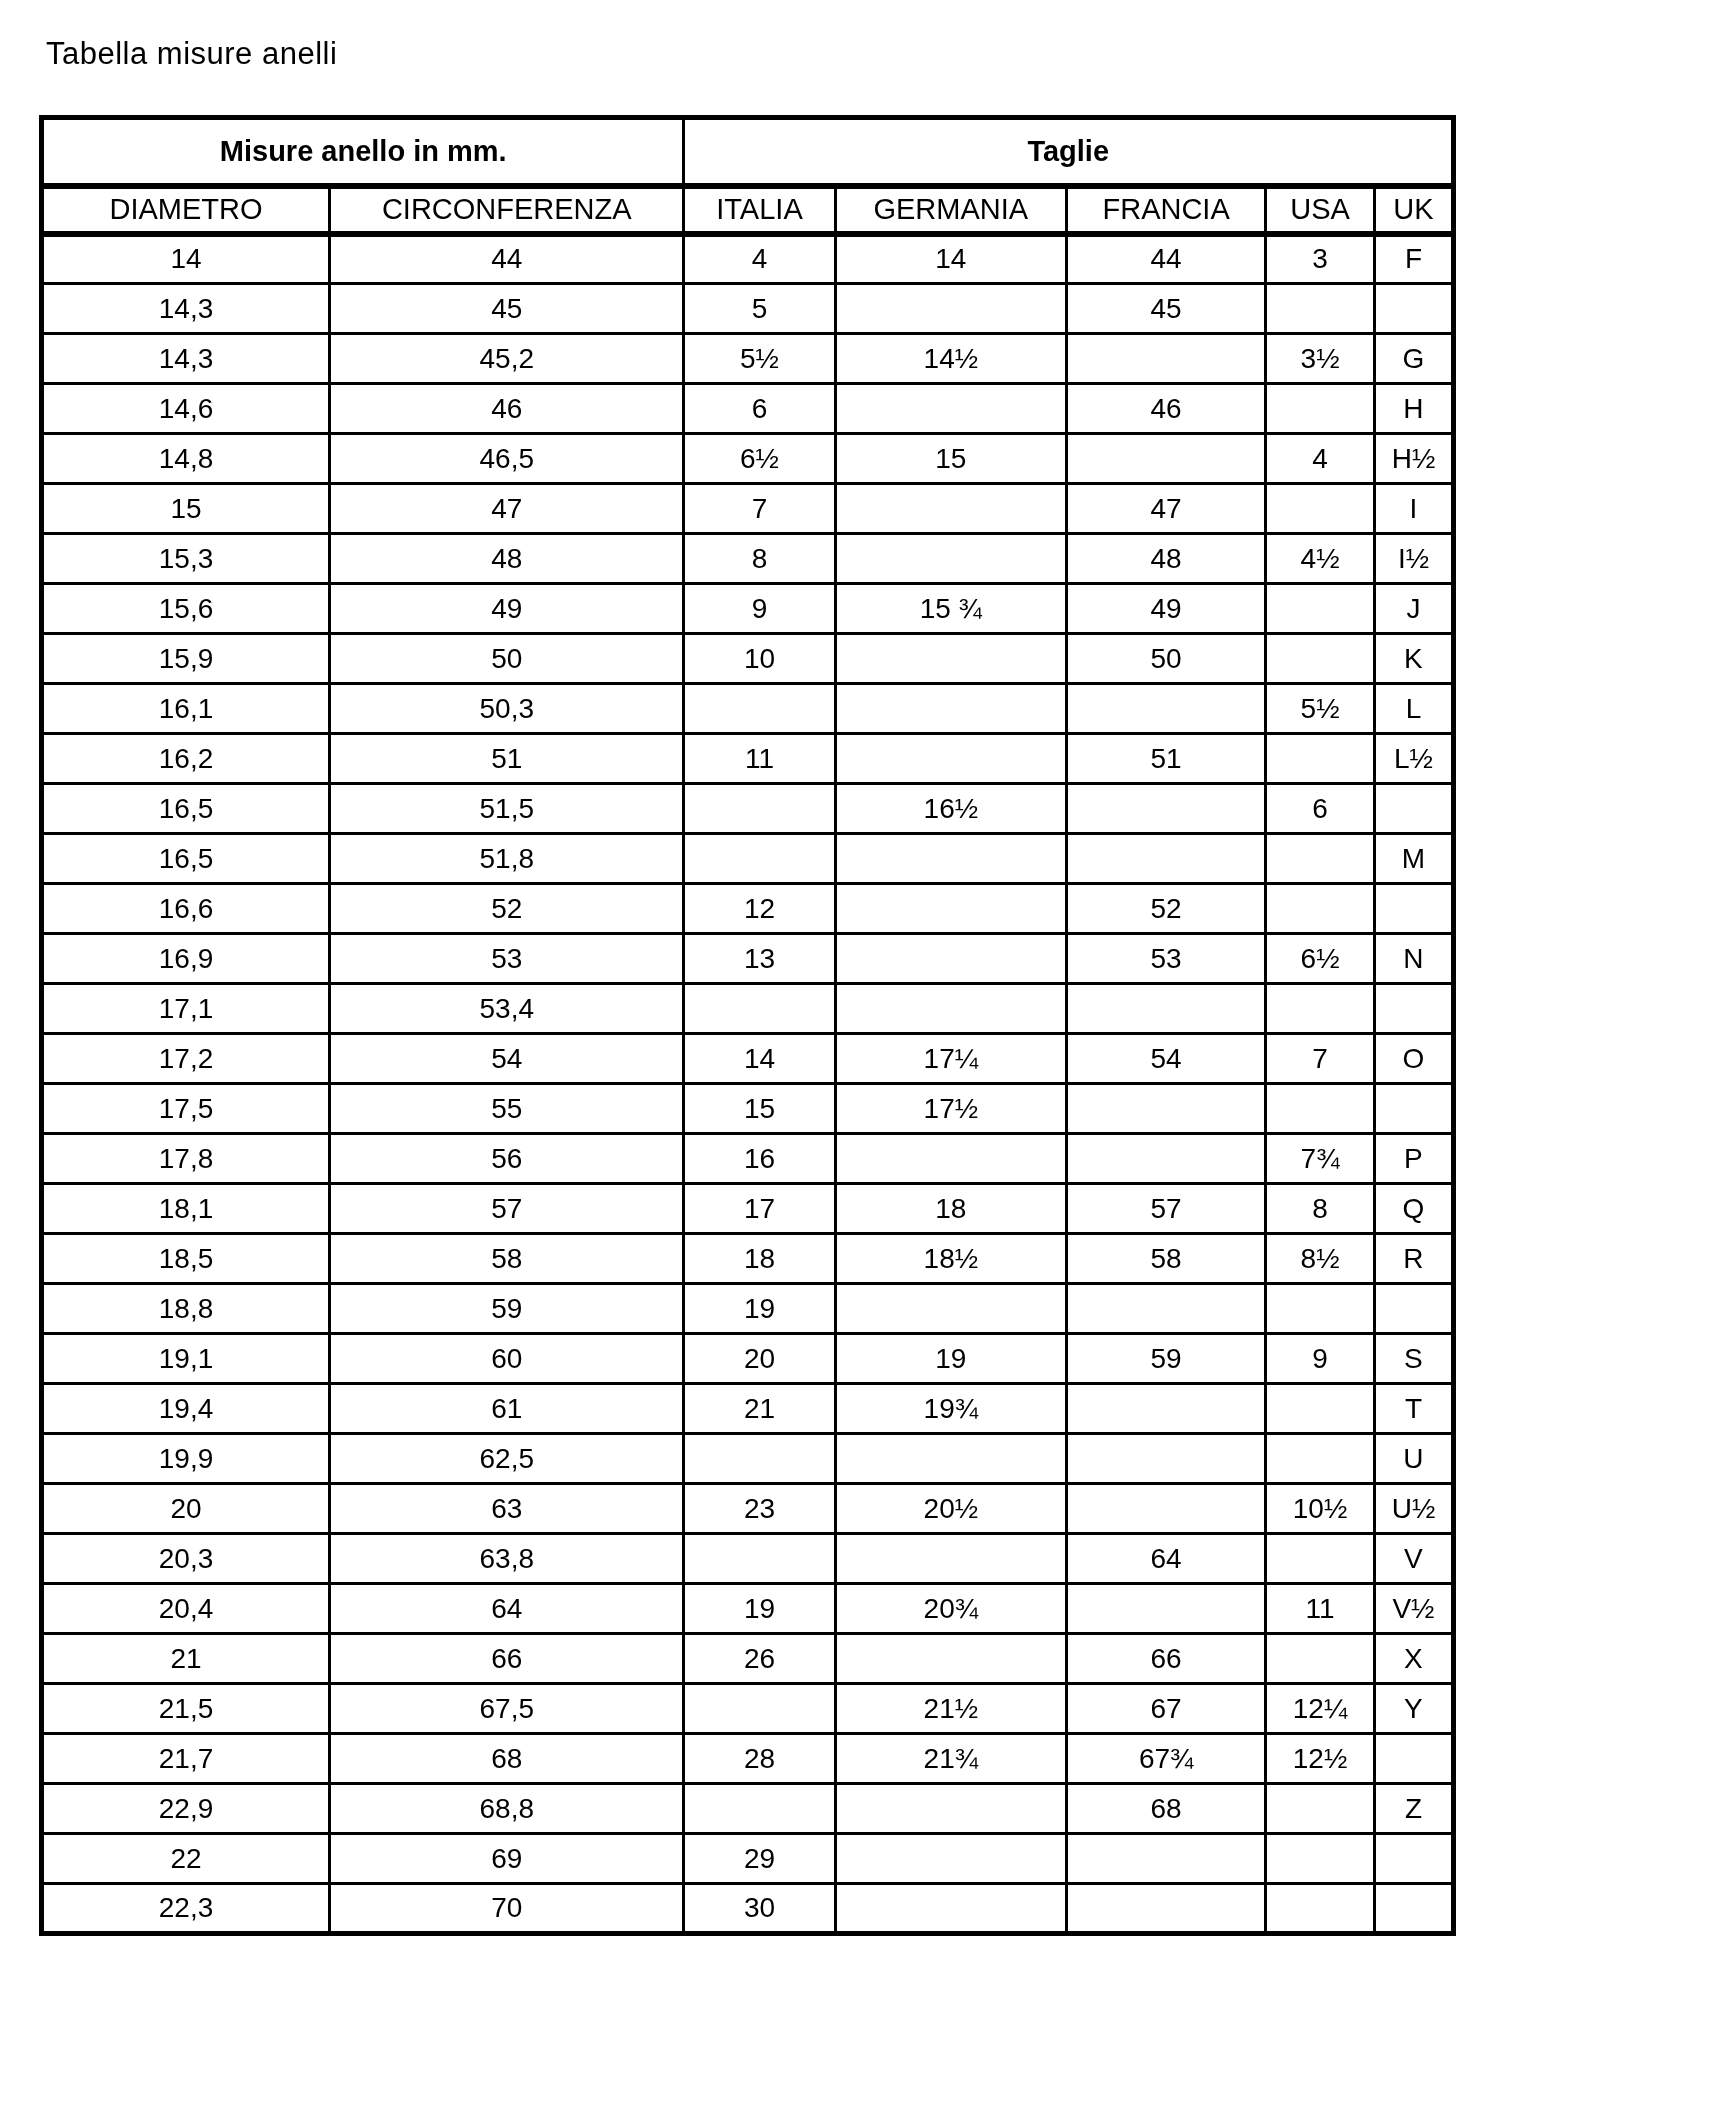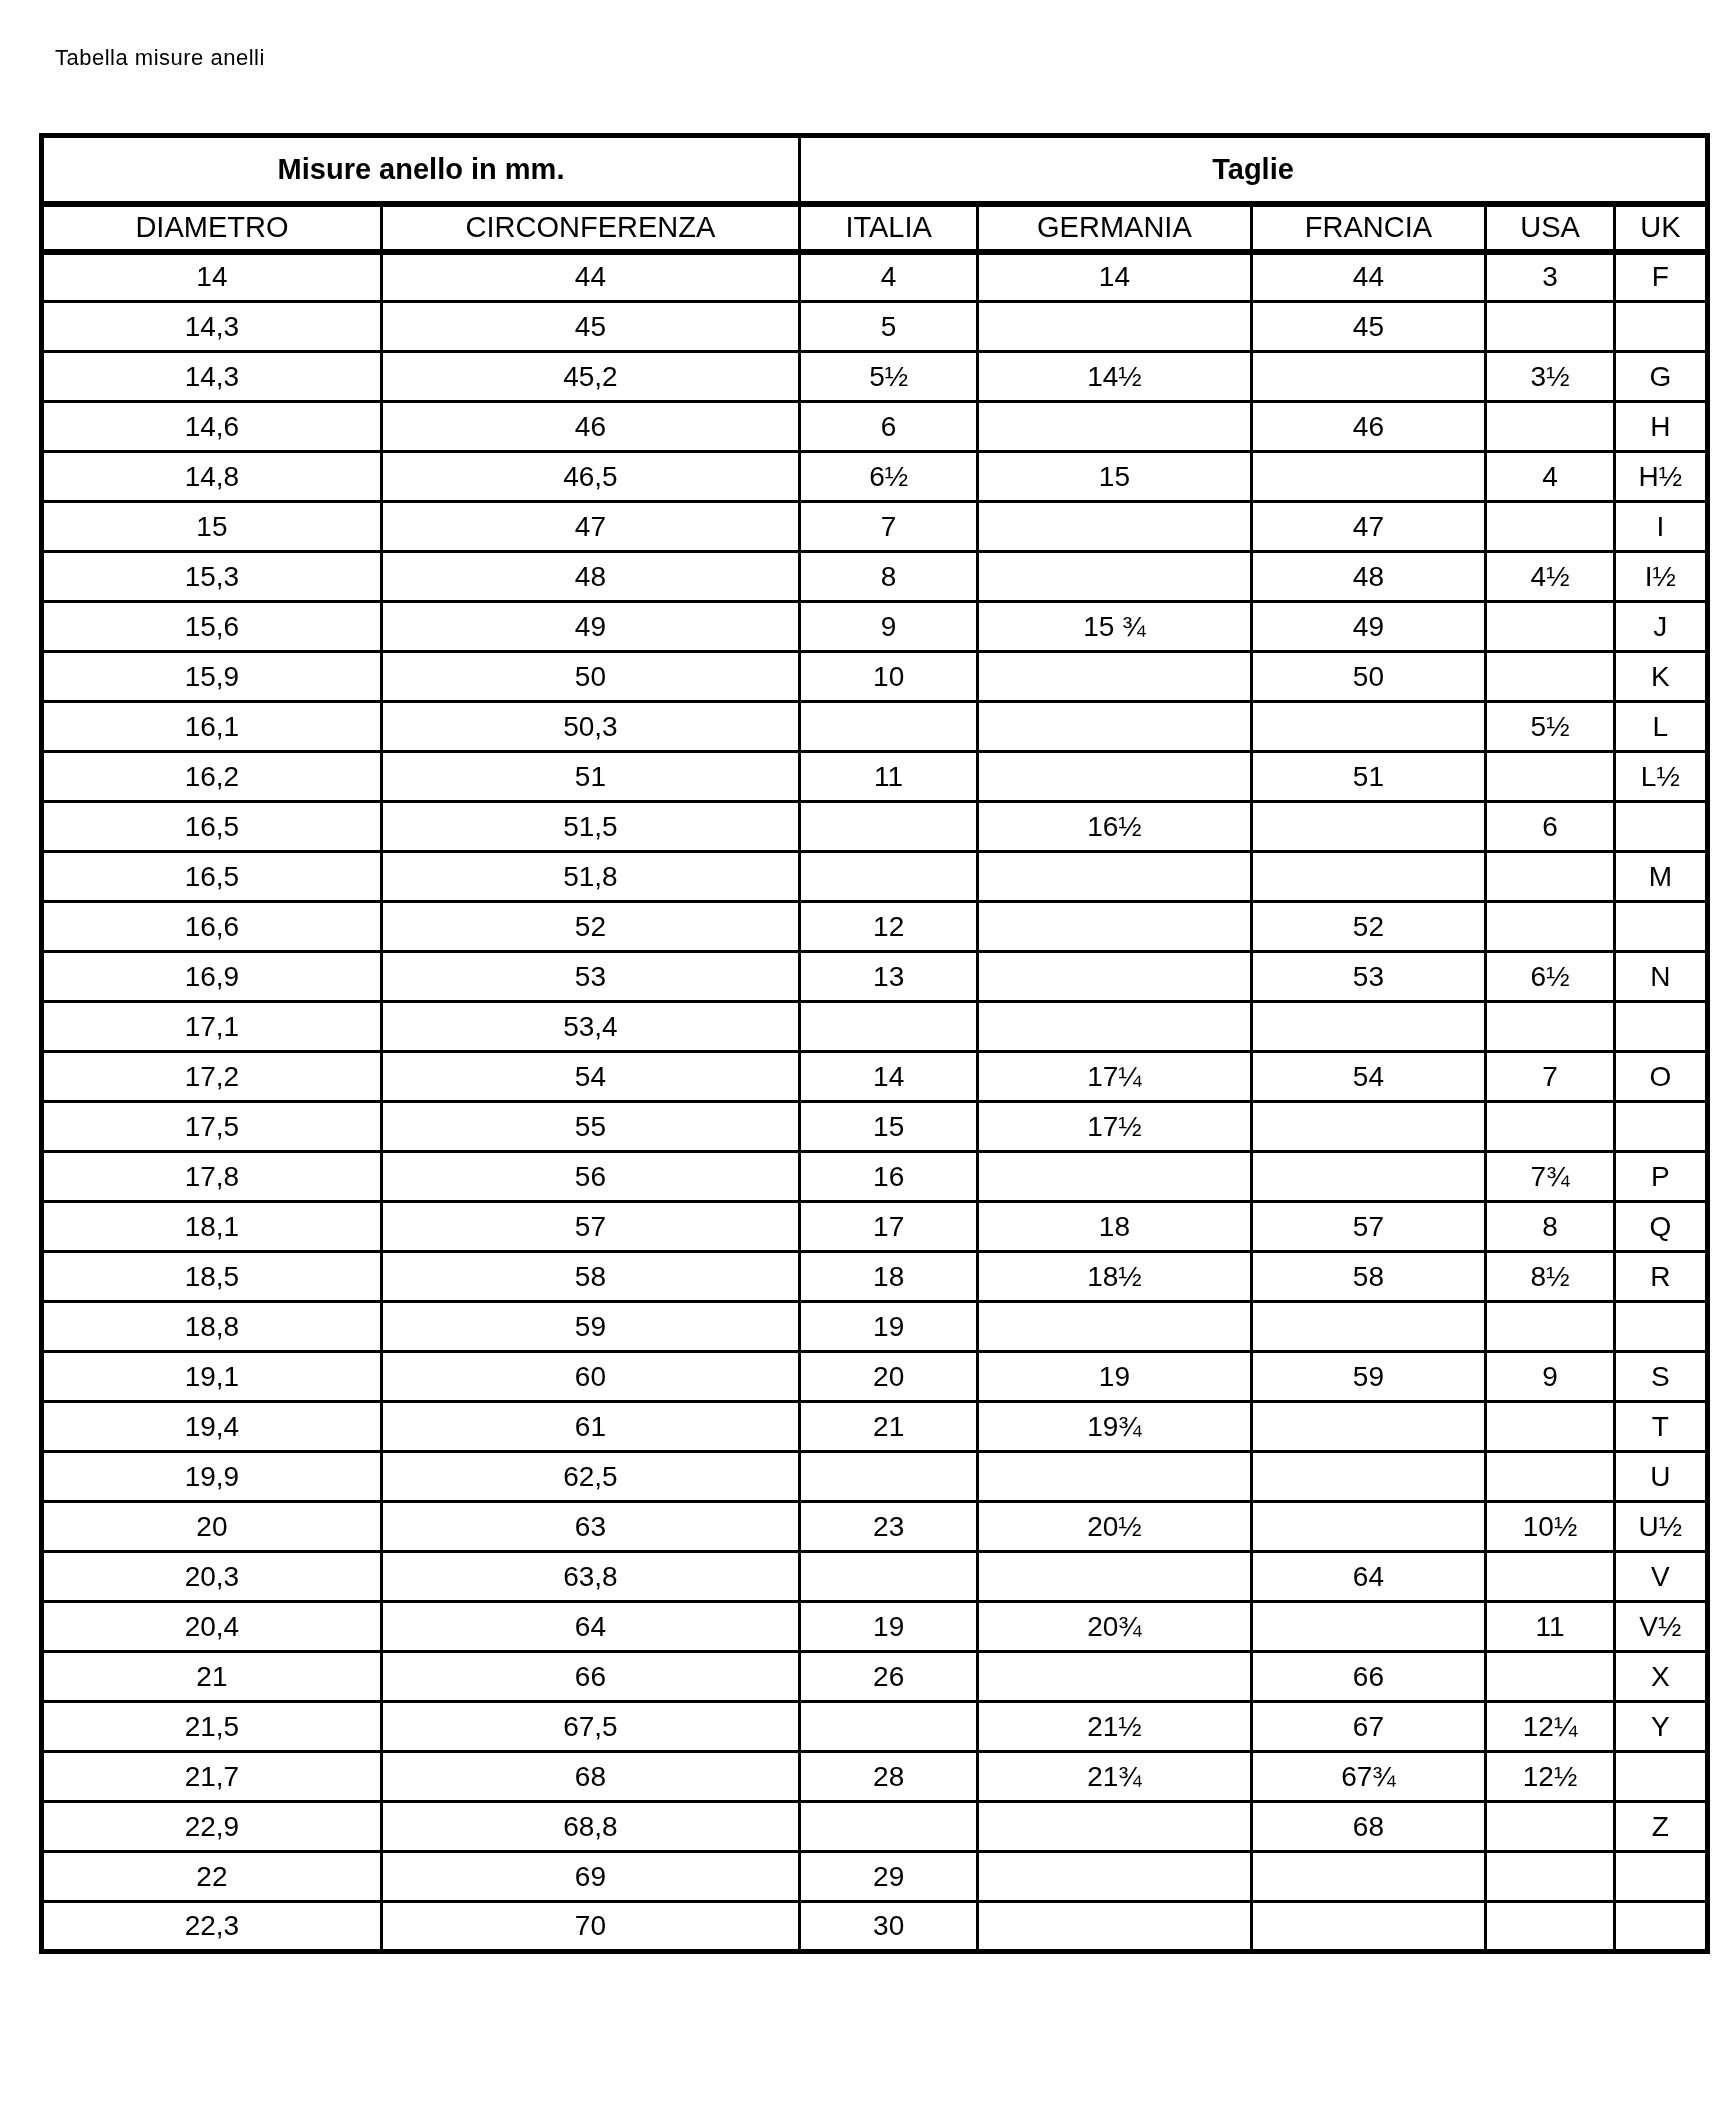--- a/index.html
+++ b/index.html
@@ -12,30 +12,30 @@
     position: relative;
     width: 1728px;
     height: 2125px;
     font-family: "Liberation Sans", sans-serif;
     color: #000000;
   }
   .title {
     position: absolute;
     left: 46px;
     top: 36px;
-    margin: 9px;
-    font-size: 22px;
+    margin: 0;
+    font-size: 31px;
     font-weight: 400;
     letter-spacing: 0.5px;
   }
   table.ring-table {
     position: absolute;
     left: 39px;
-    top: 133px;
-    width: 1671px;
+    top: 115px;
+    width: 1417px;
     border-collapse: collapse;
     table-layout: fixed;
     border: 5.4px solid #000000;
   }
   th, td {
     border: 3.6px solid #000000;
     text-align: center;
     vertical-align: middle;
     padding: 0;
     overflow: hidden;

